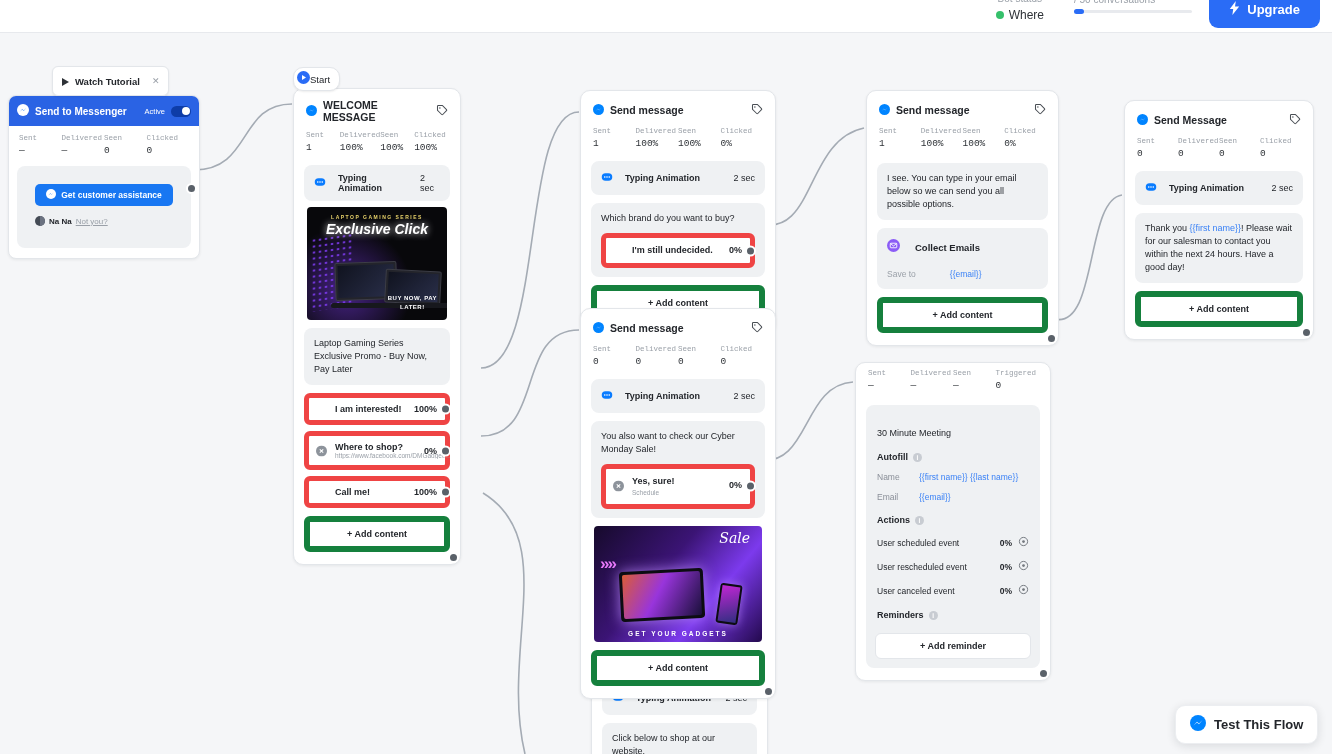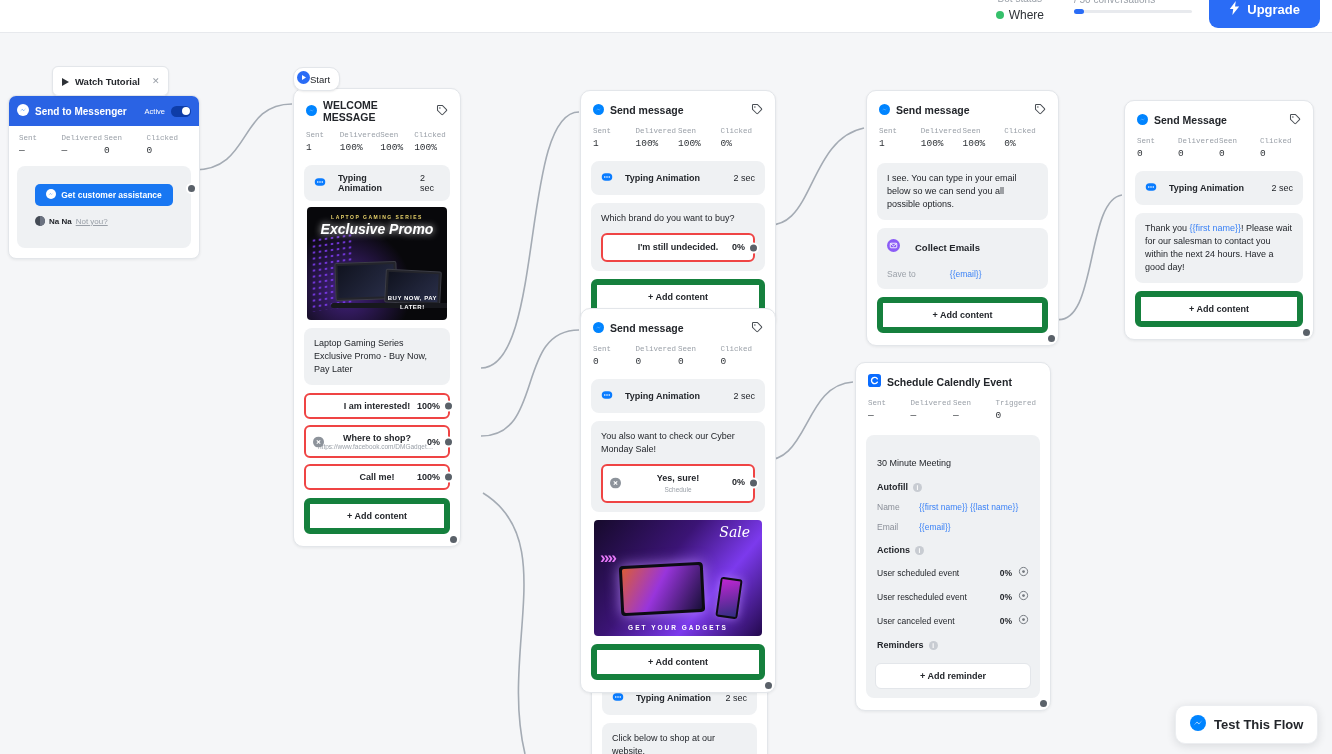--- a/index.html
+++ b/index.html
@@ -48,22 +48,22 @@
   .stats { display:flex; padding:6px 12px 8px; }
   .stat { flex:1; display:flex; flex-direction:column; gap:3px;font-family:Liberation Mono, monospace; }
   .sl { font-size:7.5px; color:#9aa0a8; }
   .sv { font-size:9.5px; color:#2e3237; }
   .typing { display:flex; align-items:center; gap:12px; background:#eff1f3; border-radius:8px;
     margin:4px 10px; padding:8px 10px; }
   .typing-label { font-size:9px; font-weight:bold; }
   .typing-sec { margin-left:auto; font-size:9px; }
   .msg { background:#eff1f3; border-radius:8px; margin:8px 10px; padding:9px 10px;
     font-size:9px; line-height:1.45; }
-  .btn { position:relative; background:#fff; border:2px solid #ef4444; border-radius:6px;
-    padding:6px 26px; display:flex; flex-direction:column; align-items:center; justify-content:center;
+  .btn { position:relative; background:#fff; border:5px solid #ef4444; border-radius:6px;
+    padding:6px 26px; display:flex; flex-direction:column; align-items:flex-start; justify-content:center;
     min-height:26px; cursor:pointer; }
   .w-btn { margin:6px 10px; }
   .msg .btn { margin-top:8px; }
   .btn-label { font-size:9px; font-weight:bold; white-space:nowrap; }
   .btn-sub { font-size:6.5px; color:#9aa0a8; max-width:118px; overflow:hidden;
     text-overflow:ellipsis; white-space:nowrap; }
   .btn-pct { position:absolute; right:8px; top:50%; transform:translateY(-50%);
     font-size:9px; font-weight:bold; }
   .btn-licon { position:absolute; left:7px; top:50%; transform:translateY(-50%); line-height:0; }
   .add-content { display:block; width:auto; background:#fff; border:6px solid #15803d; border-radius:6px;
@@ -312,21 +312,21 @@
           <circle cx="8" cy="8" r="1.1" fill="#fff"></circle>
           <circle cx="11" cy="8" r="1.1" fill="#fff"></circle>
         </svg></span>
     <span class="typing-label">Typing Animation</span>
     <span class="typing-sec">2 sec</span>
   </div>
   <div class="promo1">
     <div class="glow"></div>
       <div class="dots"></div>
     <div class="p1-top">LAPTOP GAMING SERIES</div>
-    <div class="p1-head">Exclusive Promo</div>
+    <div class="p1-head">Exclusive Click</div>
     <div class="laptop lp1">
         <div class="scr"></div>
       </div>
     <div class="laptop lp2">
         <div class="scr"></div>
       </div>
     <div class="lbase"></div>
     <div class="p1-buy">
       <div>BUY NOW, PAY</div>
       <div>LATER!</div>
@@ -610,27 +610,20 @@
     <span class="typing-sec">2 sec</span>
   </div>
   <div class="msg">
     <span>Thank you </span><span class="var">{{first name}}</span><span>! Please wait for our salesman to contact you within the next 24 hours. Have a good day!</span>
   </div>
   <div class="add-content">+ Add content</div>
   <span class="cdot"></span>
 </div>
 
 <div class="node" id="node-calendly">
-  <div class="node-header">
-    <span><svg width="13" height="13" viewBox="0 0 16 16">
-          <rect width="16" height="16" rx="3.5" fill="#0a6cff"></rect>
-          <path d="M11.5 10.1a3.9 3.9 0 1 1 0-4.2" fill="none" stroke="#fff" stroke-width="1.7" stroke-linecap="round"></path>
-        </svg></span>
-    <span class="node-title">Schedule Calendly Event</span>
-  </div>
   <div class="stats">
     <div class="stat">
         <span class="sl">Sent</span>
         <span class="sv">—</span>
       </div>
     <div class="stat">
         <span class="sl">Delivered</span>
         <span class="sv">—</span>
       </div>
     <div class="stat">

